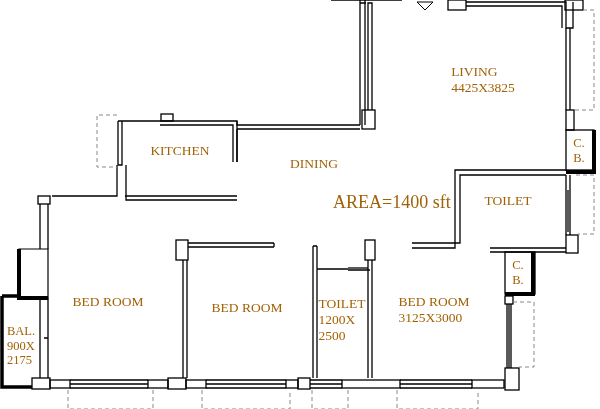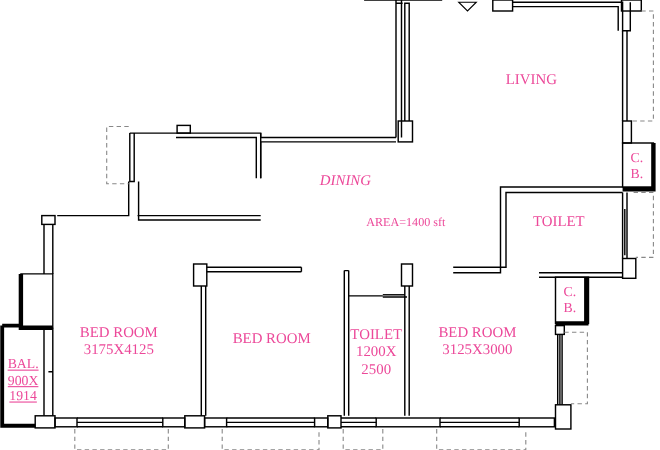--- a/index.html
+++ b/index.html
@@ -1,21 +1,21 @@
 <!DOCTYPE html>
 <html><head>
 <meta charset="utf-8">
 <style>
   html, body { margin: 0; padding: 0; background: #ffffff; }
   body { width: 600px; height: 409px; position: relative; overflow: hidden; }
   #plan { position: absolute; left: 0; top: 0; width: 600px; height: 409px; }
-  .lbl { position: absolute; font-family: "Liberation Serif", "DejaVu Serif", serif; color: #ec4899; text-align: center; line-height: 16px; font-size: 13.5px; white-space: nowrap; transform: translateX(-50%); }
+  .lbl { position: absolute; font-family: "Liberation Serif", "DejaVu Serif", serif; color: #a16207; line-height: 16px; font-size: 13.5px; white-space: nowrap; transform: translateX(-50%); }
   .lbl span { display: block; }
   .small { font-size: 12.5px; line-height: 14.5px; }
-  .area { font-size: 11px; transform: none; }
+  .area { font-size: 18px; transform: none; }
 </style>
 </head>
 <body>
 
 <svg id="plan" viewBox="0 0 600 409" xmlns="http://www.w3.org/2000/svg">
   <g fill="none" stroke="#000" stroke-width="1.3">
 
     <g>
       <path d="M118 121 L237 121 L237 162 M233 162 L233 125 L160 125"></path>
       <path d="M122 121 L122 165 L118 165 L118 121"></path>
@@ -111,60 +111,61 @@
     <path d="M576 175 L594 175 L594 234 L578 234"></path>
     <path d="M513 302 L534 302 L534 367 L519 367"></path>
     <path d="M68 390 L68 409 L153 409 L153 390"></path>
     <path d="M202 390 L202 409 L290 409 L290 390"></path>
     <path d="M312 390 L312 409 L348 409 L348 390"></path>
     <path d="M397 390 L397 409 L478 409 L478 390"></path>
   </g>
 </svg>
 
 <div class="lbl" style="left:180px; top:143px;">
+  <span>KITCHEN</span>
 </div>
 
-<div class="lbl" style="left:314px; top:156px;font-style:italic;">
+<div class="lbl" style="left:314px; top:156px;">
   <span>DINING</span>
 </div>
 
 <div class="lbl area" style="left:333px; top:194px;">AREA=1400 sft</div>
 
 <div class="lbl" style="left:483px; top:64px;">
   <span>LIVING</span>
+  <span>4425X3825</span>
 </div>
 
 <div class="lbl" style="left:508px; top:193px;">
   <span>TOILET</span>
 </div>
 
 <div class="lbl" style="left:108px; top:294px;">
   <span>BED ROOM</span>
-  <span>3175X4125</span>
 </div>
 
 <div class="lbl" style="left:247px; top:300px;">
   <span>BED ROOM</span>
 </div>
 
 <div class="lbl" style="left:342px; top:296px;">
   <span>TOILET</span>
   <span>1200X</span>
   <span>2500</span>
 </div>
 
 <div class="lbl" style="left:434px; top:294px;">
   <span>BED ROOM</span>
   <span>3125X3000</span>
 </div>
 
-<div class="lbl small" style="left:21px; top:324px;text-decoration:underline;">
+<div class="lbl small" style="left:21px; top:324px;">
   <span>BAL.</span>
   <span>900X</span>
-  <span>1914</span>
+  <span>2175</span>
 </div>
 
 <div class="lbl small" style="left:579px; top:136px;">
   <span>C.</span>
   <span>B.</span>
 </div>
 
 <div class="lbl small" style="left:518px; top:258px;">
   <span>C.</span>
   <span>B.</span>

